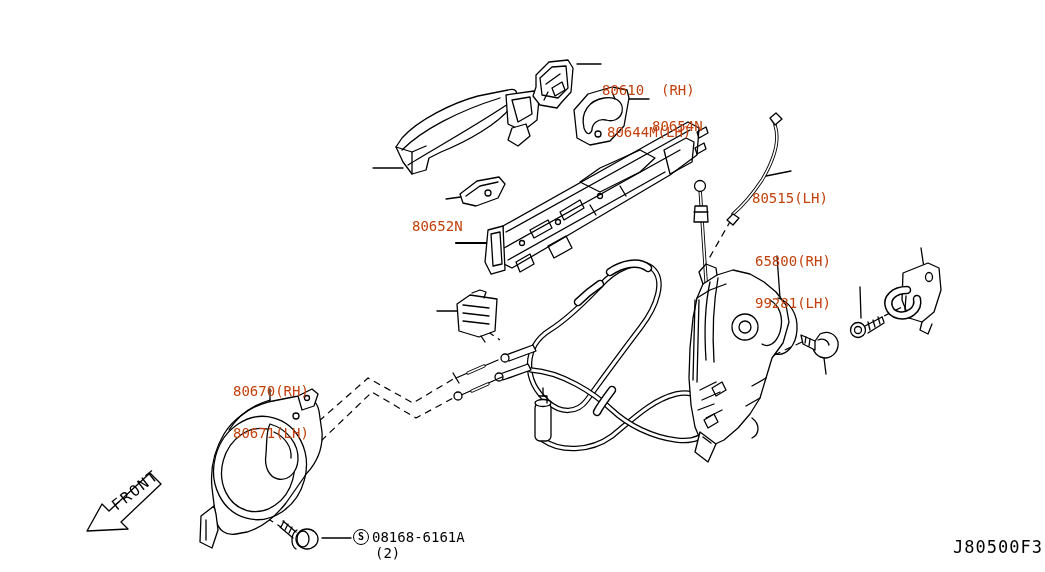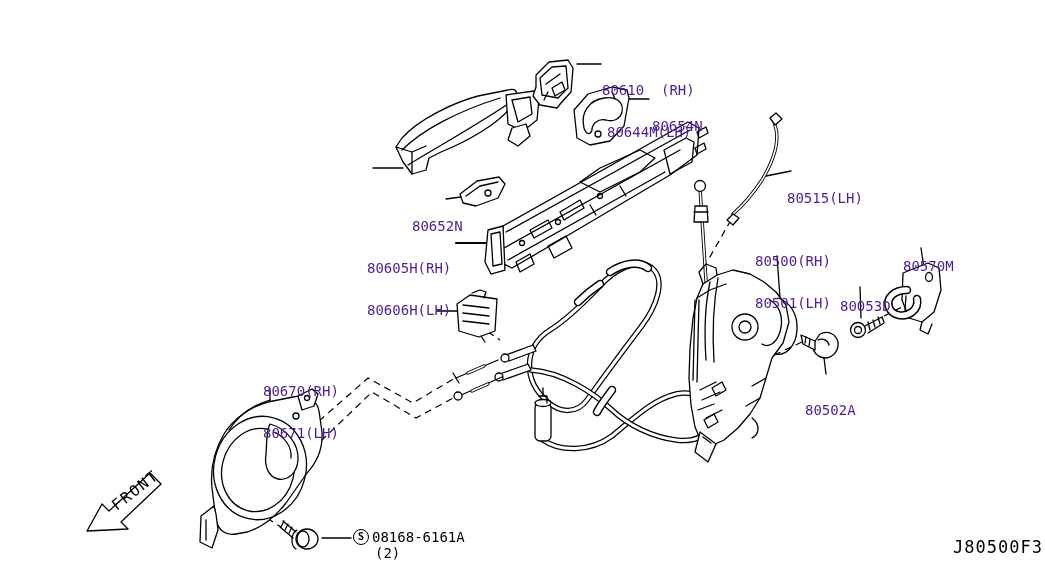--- a/index.html
+++ b/index.html
@@ -3,21 +3,21 @@
 <meta charset="utf-8">
 <style>
   html,body{margin:0;padding:0;background:#fff;}
   .stage{
     position:relative;width:1045px;height:572px;background:#fff;overflow:hidden;
     font-family:"DejaVu Sans Mono",monospace;color:#000;
   }
   .stage svg{position:absolute;left:0;top:0;}
   .lbl{
     position:absolute;font:14px/14px "DejaVu Sans Mono",monospace;
-    color:#4c1d95;white-space:pre;
+    color:#c2410c;white-space:pre;
   }
   .lbl .ind{margin-left:5px;}
   .code{
     position:absolute;left:953px;top:538px;
     font:17px/18px "DejaVu Sans Mono",monospace;letter-spacing:1px;
   }
   .front{
     position:absolute;left:114px;top:500px;
     font:15px/15px "DejaVu Sans Mono",monospace;letter-spacing:2px;
     transform:rotate(-38deg);transform-origin:0 50%;
@@ -265,48 +265,35 @@
 
   <div class="lbl" style="left:652px;top:91px">
     <div>80654N</div>
   </div>
 
 
   <div class="lbl" style="left:412px;top:191px">
     <div>80652N</div>
   </div>
 
-  <div class="lbl" style="left:367px;top:233px">
-    <div>80605H(RH)</div>
-    <div>80606H(LH)</div>
-  </div>
-
-
-  <div class="lbl" style="left:787px;top:163px">
+
+
+  <div class="lbl" style="left:752px;top:163px">
     <div>80515(LH)</div>
   </div>
 
   <div class="lbl" style="left:755px;top:226px">
-    <div>80500(RH)</div>
-    <div>80501(LH)</div>
-  </div>
-
-  <div class="lbl" style="left:903px;top:231px">
-    <div>80570M</div>
-  </div>
-
-  <div class="lbl" style="left:840px;top:271px">
-    <div>80053D</div>
-  </div>
-
-  <div class="lbl" style="left:805px;top:375px">
-    <div>80502A</div>
-  </div>
-
-  <div class="lbl" style="left:263px;top:356px">
+    <div>65800(RH)</div>
+    <div>99281(LH)</div>
+  </div>
+
+
+
+
+  <div class="lbl" style="left:233px;top:356px">
     <div>80670(RH)</div>
     <div>80671(LH)</div>
   </div>
 
   <div class="screwlbl">
     <div class="row">
       <span class="sym">S</span>
       <span>08168-6161A</span>
     </div>
     <div class="qty">(2)</div>

